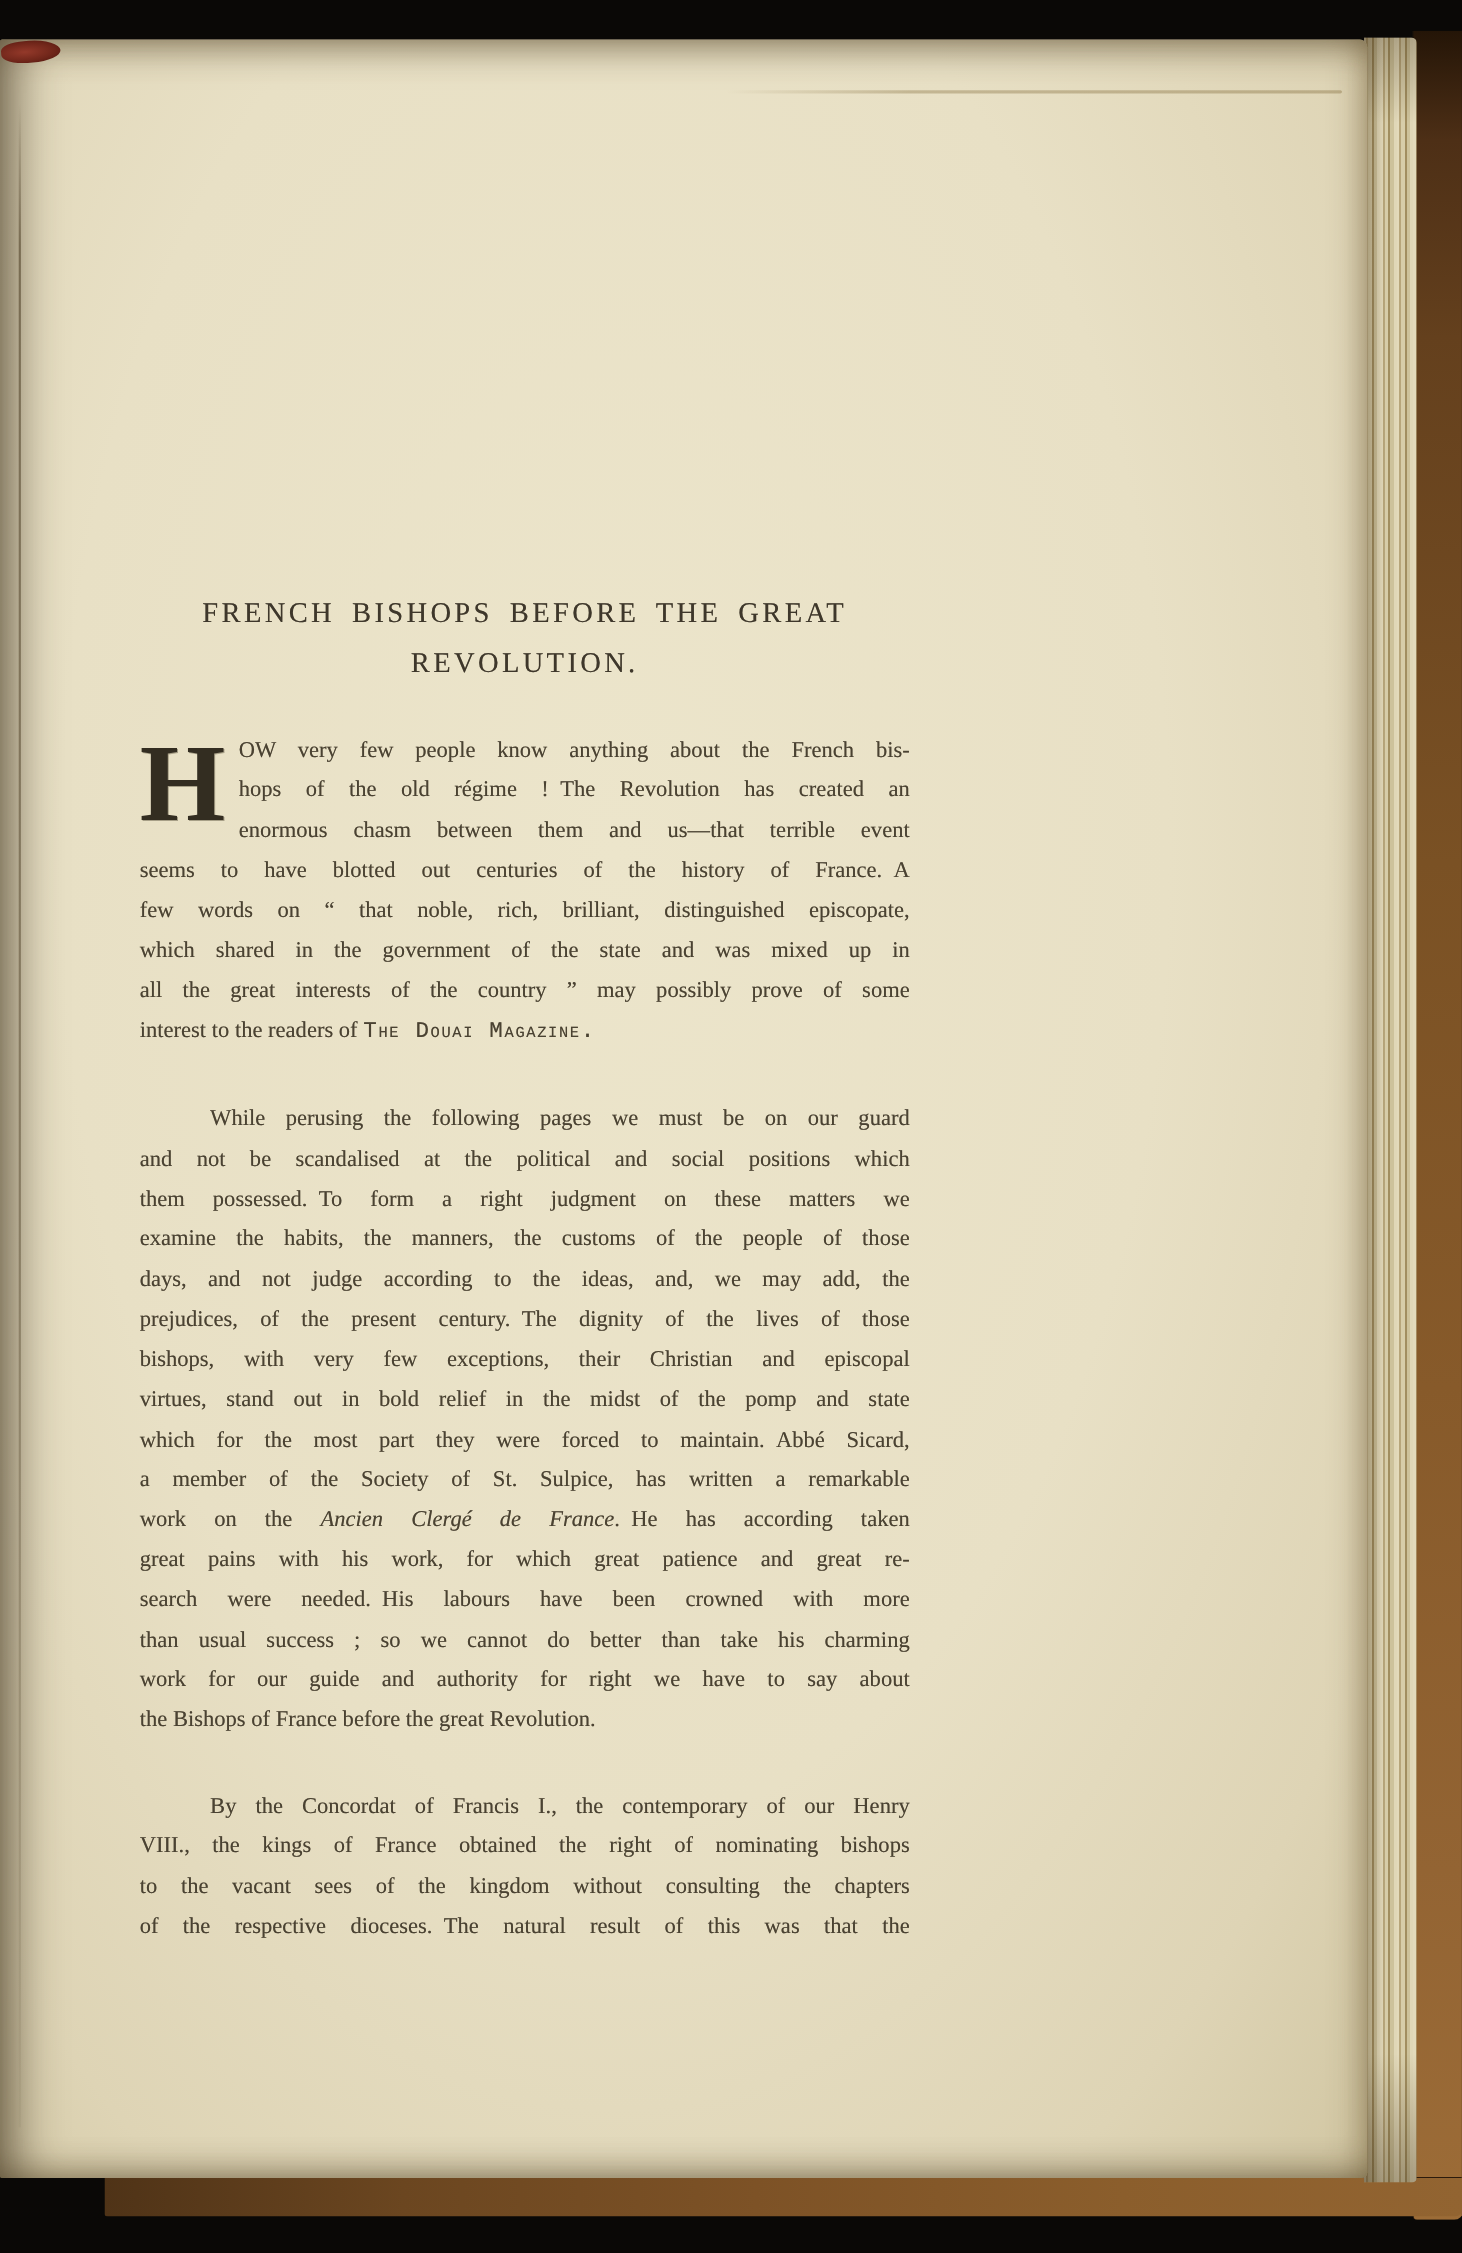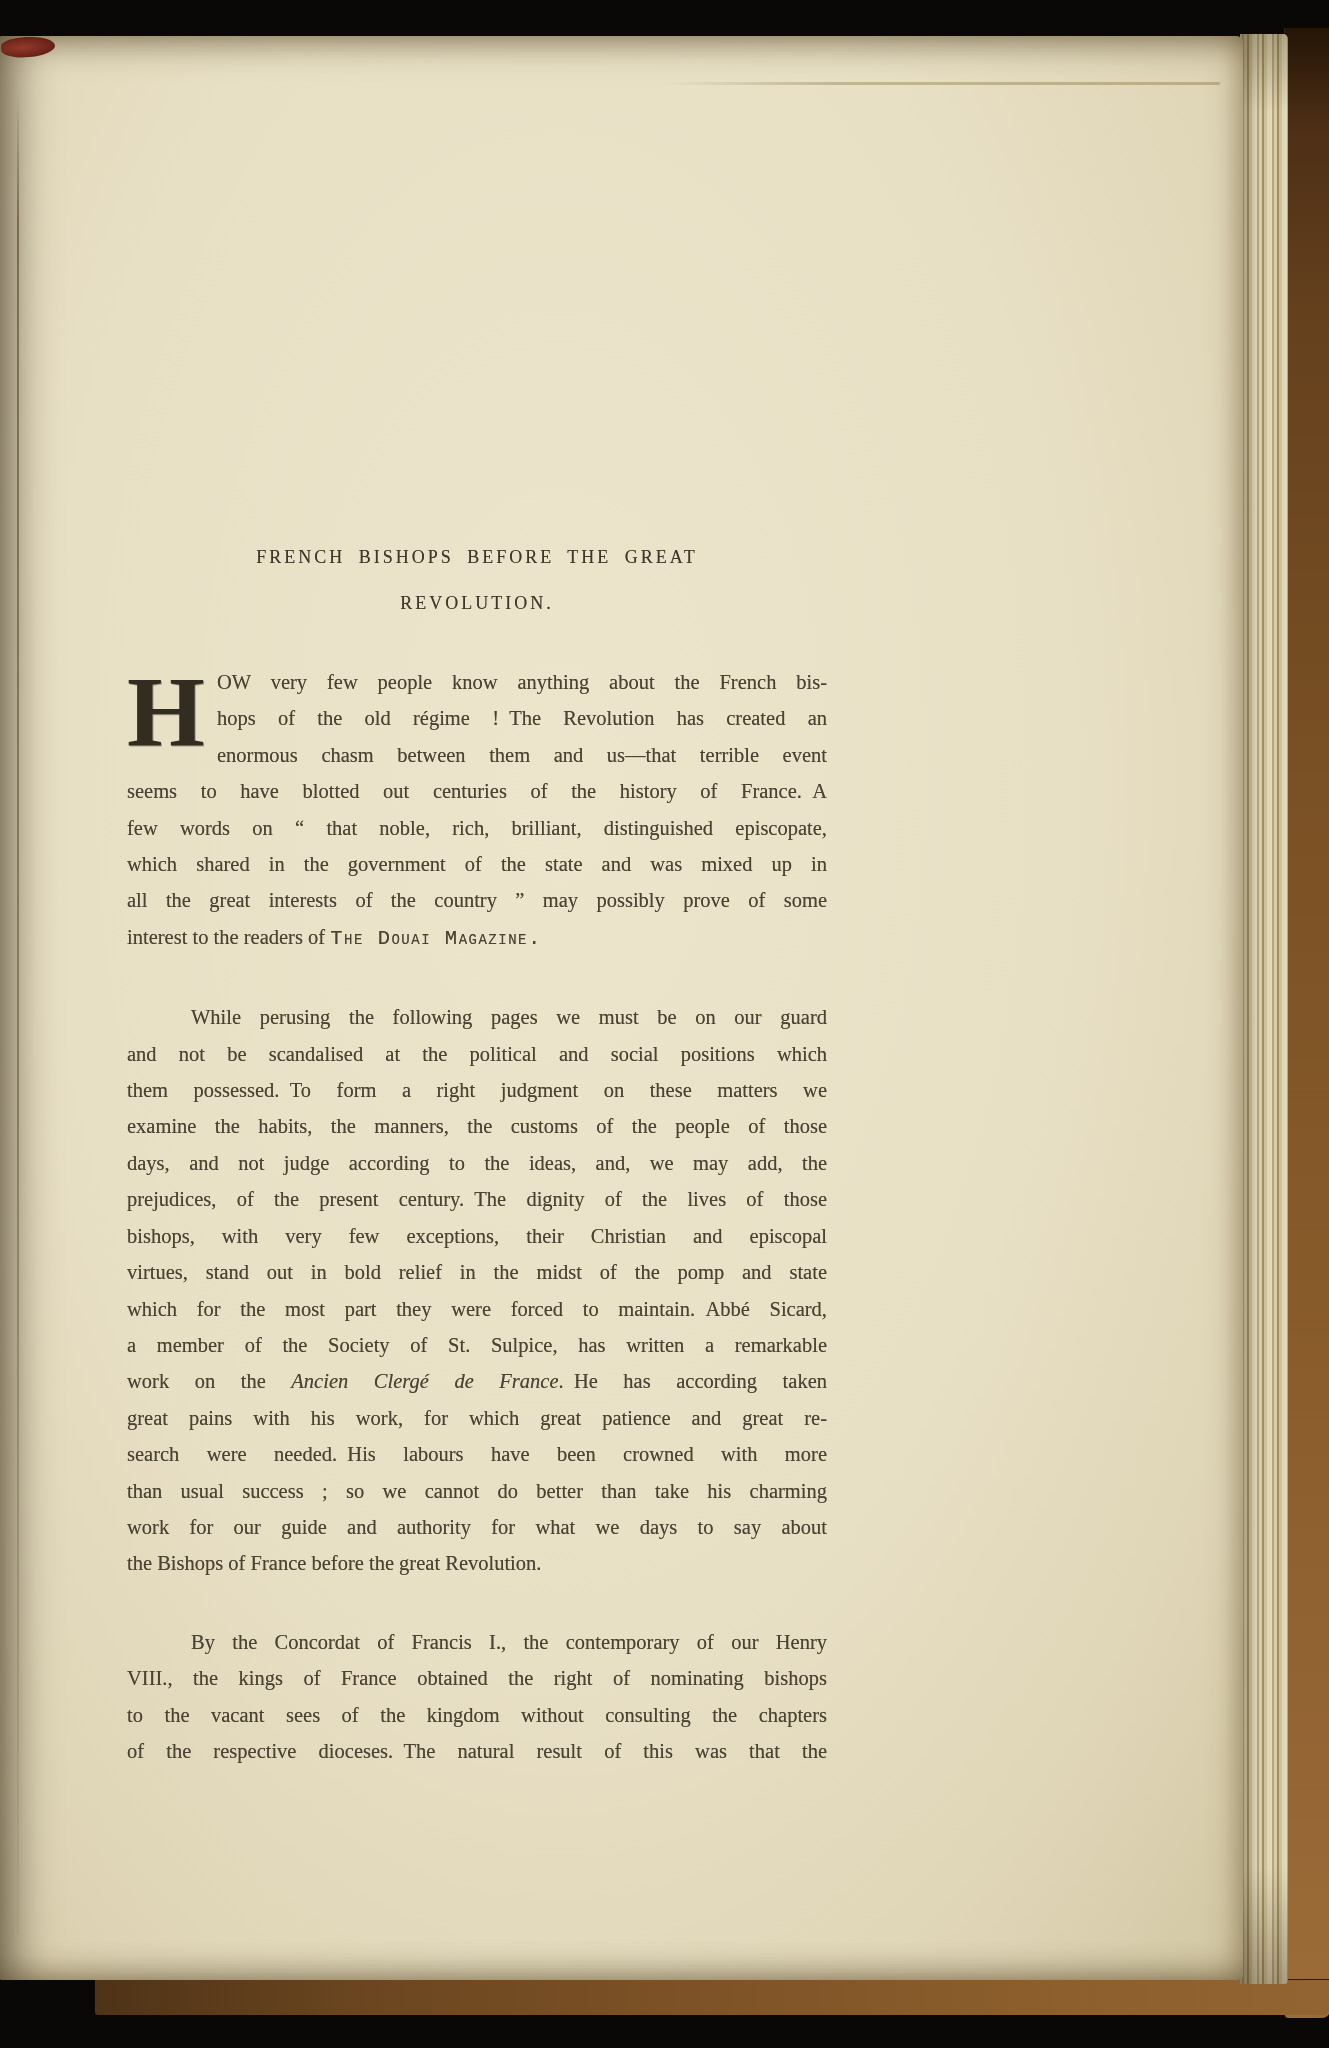--- a/index.html
+++ b/index.html
@@ -52,21 +52,21 @@
     border-radius:2px;
   }
   
   .text-block{
     position:absolute;left:127px;top:498px;width:700px;
     color:#4a4232;font-size:20.5px;line-height:36.4px;
     text-shadow:0 0 .4px rgba(74,66,50,.55);
   }
   .title{
     margin:0 0 38px 0;font-weight:normal;text-align:center;
-    color:#3e372b;font-size:18px;line-height:46px;
+    color:#3e372b;font-size:26px;line-height:46px;
     letter-spacing:3px;word-spacing:6px;
   }
   .para{margin:0;}
   .bodyline{text-align:justify;text-align-last:justify;}
   .lastline{text-align:left;text-align-last:left;}
   .hang{padding-left:26px;}
   .indent{text-indent:64px;margin-top:42px;}
   .dropcap{
     float:left;width:76px;height:106px;margin:2px 14px 0 0;
     font-size:100px;line-height:92px;font-weight:bold;color:#332d21;
@@ -116,21 +116,21 @@
       <div class="bodyline">bishops, with very few exceptions, their Christian and episcopal</div>
       <div class="bodyline">virtues, stand out in bold relief in the midst of the pomp and state</div>
       <div class="bodyline">which for the most part they were forced to maintain. Abbé Sicard,</div>
       <div class="bodyline">a member of the Society of St. Sulpice, has written a remarkable</div>
       <div class="bodyline">
         <span>work on the </span><span class="it">Ancien Clergé de France</span><span>. He has according taken</span>
       </div>
       <div class="bodyline">great pains with his work, for which great patience and great re-</div>
       <div class="bodyline">search were needed. His labours have been crowned with more</div>
       <div class="bodyline">than usual success ; so we cannot do better than take his charming</div>
-      <div class="bodyline">work for our guide and authority for what we days to say about</div>
+      <div class="bodyline">work for our guide and authority for right we have to say about</div>
       <div class="bodyline lastline">the Bishops of France before the great Revolution.</div>
     </div>
 
     <div class="para">
       <div class="bodyline indent">By the Concordat of Francis I., the contemporary of our Henry</div>
       <div class="bodyline">VIII., the kings of France obtained the right of nominating bishops</div>
       <div class="bodyline">to the vacant sees of the kingdom without consulting the chapters</div>
       <div class="bodyline">of the respective dioceses. The natural result of this was that the</div>
     </div>
   </div>

